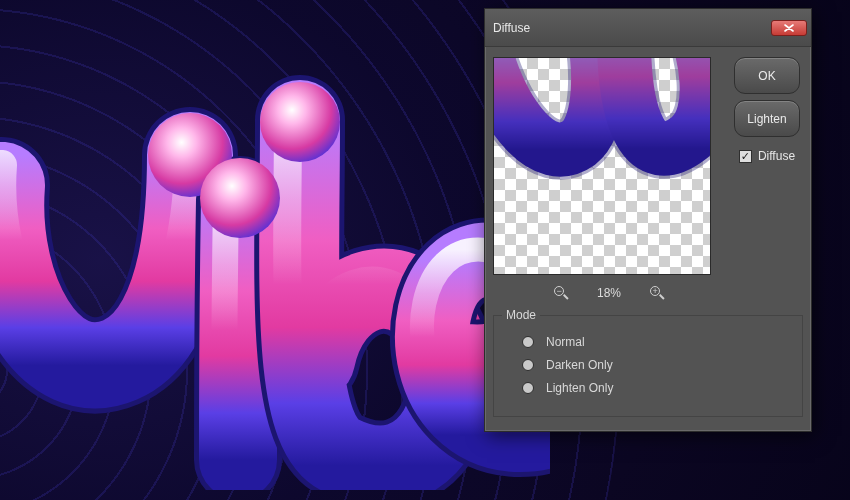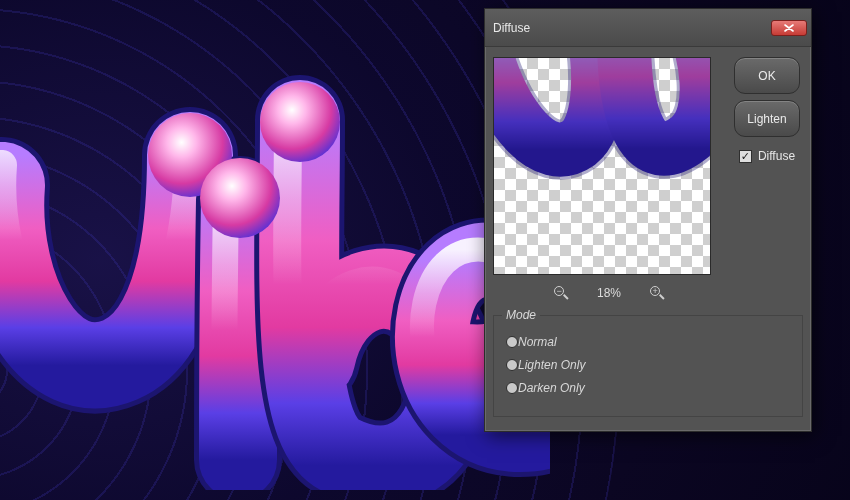--- a/index.html
+++ b/index.html
@@ -78,29 +78,28 @@
   display: flex; align-items: center; justify-content: center;
   box-shadow: inset 0 1px 0 rgba(255,255,255,.18);
 }
 .chk-row { display:flex; align-items:center; gap:6px; color:#e6e6e6; margin-top:6px; }
 .chk {
   width:13px; height:13px; background:#dedede; border:1px solid #2f2f2f;
   display:flex; align-items:center; justify-content:center; font-size:11px; color:#222;
 }
 
 .fieldset {
-  margin: 8px 8px 14px 8px; border:1px solid #444; padding: 10px 12px 12px 12px;
+  margin: 8px 8px 14px 8px; border:1px solid #444; padding: 10px 12px 12px 28px;
   position: relative;
-  font-style: italic;
 }
 .fieldset .legend {
   position:absolute; top:-8px; left:8px; padding:0 4px;
   background:#535353; color:#d8d8d8;
 }
-.radio-row { display:flex; align-items:center; gap:0; color:#d8d8d8; margin:9px 0; }
+.radio-row { display:flex; align-items:center; gap:12px; color:#d8d8d8; margin:9px 0; }
 .radio {
   width:12px; height:12px; border-radius:50%; border:1px solid #2d2d2d;
   background:#c9c9c9; position:relative;
 }
 .radio.sel::after {
   content:""; position:absolute; left:2px; top:2px; width:6px; height:6px;
   background:#2a2a2a; border-radius:50%;
 }
 </style>
 </head>
@@ -221,20 +220,20 @@
 
   <div class="fieldset">
     <span class="legend">Mode</span>
 
     <div class="radio-row">
       <div class="radio"></div>
       <span>Normal</span>
     </div>
     <div class="radio-row">
       <div class="radio"></div>
-      <span>Lighten Only</span>
+      <span>Darken Only</span>
     </div>
     <div class="radio-row">
       <div class="radio"></div>
-      <span>Darken Only</span>
+      <span>Lighten Only</span>
     </div>
   </div>
 </div>
 
 </body></html>

